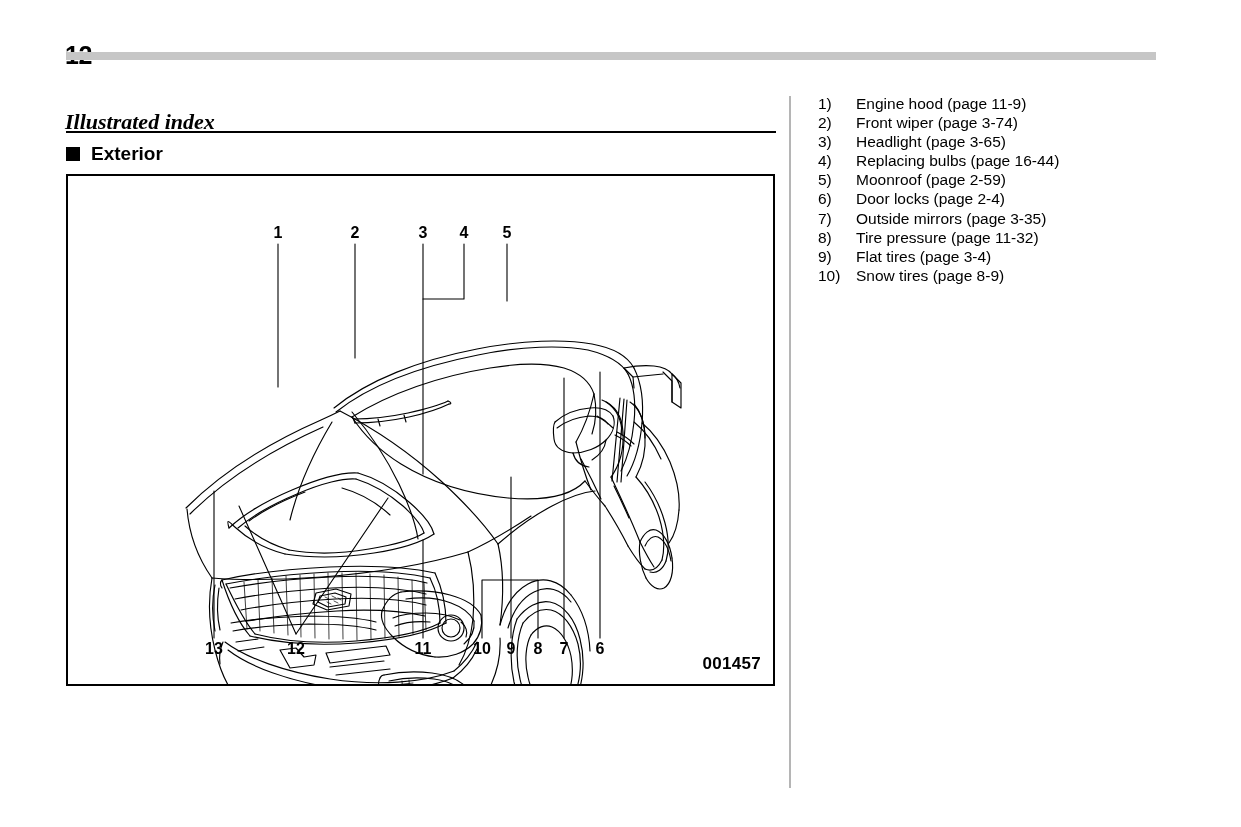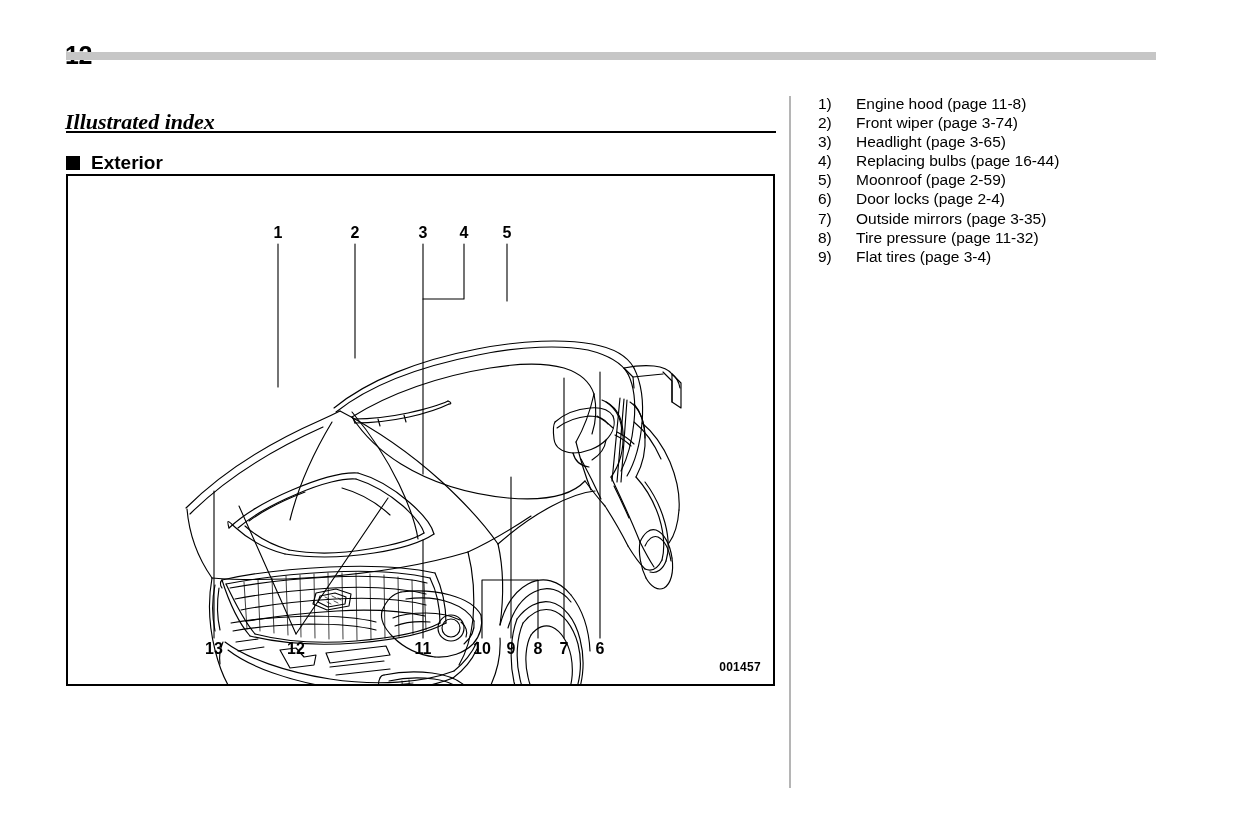--- a/index.html
+++ b/index.html
@@ -57,21 +57,20 @@
     left: 66px; top: 131px;
     width: 710px; height: 2px;
     background: #000;
   }
   #subsection {
     position: absolute;
     left: 66px; top: 143px;
     display: flex;
     align-items: center;
     gap: 11px;
-    margin-top: 9px;
   }
   #subsection-bullet {
     width: 14px; height: 14px;
     background: #000;
     display: block;
   }
   #subsection-label {
     font-size: 19px;
     font-weight: bold;
     line-height: 22px;
@@ -89,21 +88,21 @@
   }
   #figure-svg {
     position: absolute;
     left: 0; top: 0;
     width: 705px; height: 508px;
     display: block;
   }
   #figure-id {
     position: absolute;
     right: 12px; bottom: 10px;
-    font-size: 12px;
+    font-size: 17px;
     font-weight: bold;
     letter-spacing: 0.3px;
     text-align: center;
   }
 
   
   #column-divider {
     position: absolute;
     left: 789px; top: 96px;
     width: 2px; height: 692px;
@@ -426,21 +425,21 @@
 
     <div id="figure-id">001457</div>
   </div>
 </div>
 
 <div id="column-divider"></div>
 
 <div id="index-list">
     <div class="index-item">
       <span class="index-num">1)</span>
-      <span class="index-text">Engine hood (page 11-8)</span>
+      <span class="index-text">Engine hood (page 11-9)</span>
     </div>
     <div class="index-item">
       <span class="index-num">2)</span>
       <span class="index-text">Front wiper (page 3-74)</span>
     </div>
     <div class="index-item">
       <span class="index-num">3)</span>
       <span class="index-text">Headlight (page 3-65)</span>
     </div>
     <div class="index-item">
@@ -460,13 +459,17 @@
       <span class="index-text">Outside mirrors (page 3-35)</span>
     </div>
     <div class="index-item">
       <span class="index-num">8)</span>
       <span class="index-text">Tire pressure (page 11-32)</span>
     </div>
     <div class="index-item">
       <span class="index-num">9)</span>
       <span class="index-text">Flat tires (page 3-4)</span>
     </div>
+    <div class="index-item">
+      <span class="index-num">10)</span>
+      <span class="index-text">Snow tires (page 8-9)</span>
+    </div>
   </div>
 
 </body></html>

